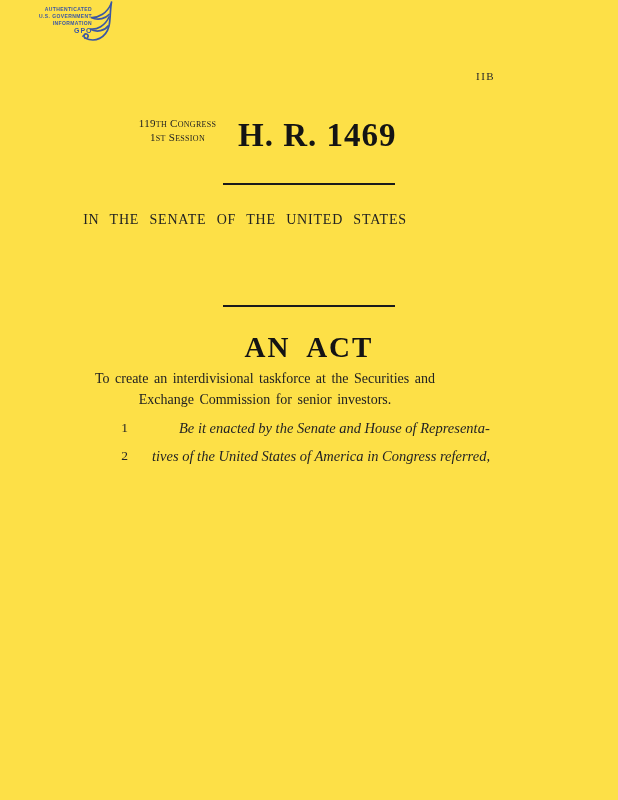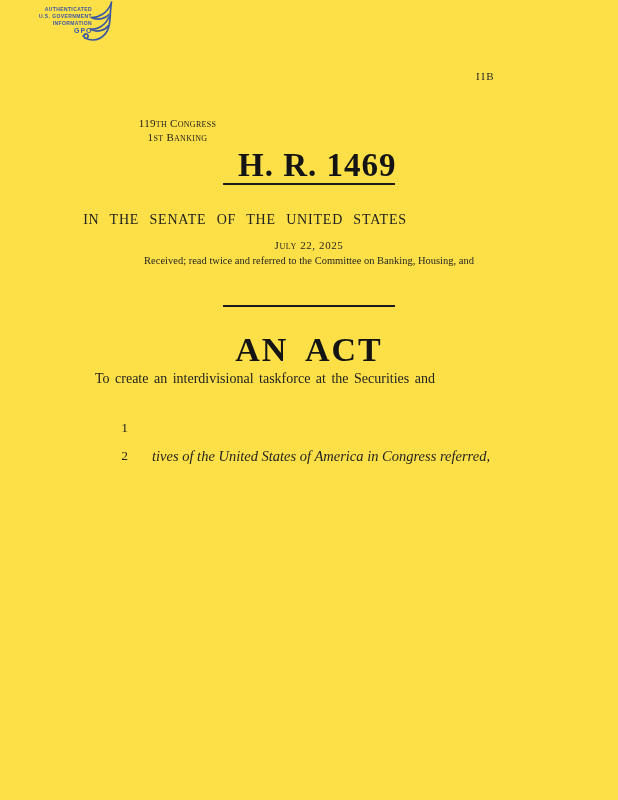--- a/index.html
+++ b/index.html
@@ -76,21 +76,20 @@
   
   .bill-number {
     position: absolute;
     top: 117px;
     left: 238px;
     font-size: 33px;
     font-weight: bold;
     letter-spacing: 1px;
     color: #141414;
     white-space: nowrap;
-    margin-top: 30px;
   }
 
   .rule {
     position: absolute;
     left: 223px;
     width: 172px;
     height: 2px;
     background: #1a1a1a;
   }
   .rule-1 { top: 183px; }
@@ -132,21 +131,21 @@
   }
   .action-line-1 { top: 255px; }
   .action-line-2 { top: 269px; }
 
   .act-title {
     position: absolute;
     top: 331px;
     left: 0;
     width: 618px;
     text-align: center;
-    font-size: 34px;
+    font-size: 29px;
     font-weight: bold;
     letter-spacing: 2px;
     word-spacing: 8px;
     color: #141414;
   }
 
   .act-subtitle {
     position: absolute;
     left: 0;
     width: 530px;
@@ -203,37 +202,37 @@
       <path d="M27 17 C23 26 15 30 8 29 C15 33 23 30.5 26 26"></path>
       <path d="M3 38 C1.2 36.5 1.8 33.5 4.5 34 C6.5 34.4 6.5 36.5 5.5 37.5"></path>
       <path d="M2.5 35 L0.5 36.2" stroke-width="1.2"></path>
     </g>
   </svg>
 
   <div class="corner-label">IIB</div>
 
   <div class="congress-block">
     <div>119th Congress</div>
-    <div>1st Banking</div>
+    <div>1st Session</div>
   </div>
 
   <div class="bill-number">H. R. 1469</div>
 
   <div class="rule rule-1"></div>
 
   <div class="chamber-line">IN THE SENATE OF THE UNITED STATES</div>
-  <div class="date-line">July 22, 2025</div>
-  <div class="action-line action-line-1">Received; read twice and referred to the Committee on Banking, Housing, and</div>
 
   <div class="rule rule-2"></div>
 
   <div class="act-title">AN ACT</div>
   <div class="act-subtitle subtitle-1">To create an interdivisional taskforce at the Securities and</div>
+  <div class="act-subtitle subtitle-2">Exchange Commission for senior investors.</div>
 
   <div class="body-line body-line-1">
     <span class="line-number">1</span>
+    <span class="line-text line-text-1">Be it enacted by the Senate and House of Representa-</span>
   </div>
   <div class="body-line body-line-2">
     <span class="line-number">2</span>
     <span class="line-text line-text-2">tives of the United States of America in Congress referred,</span>
   </div>
 
 </div>
 
 </body></html>

